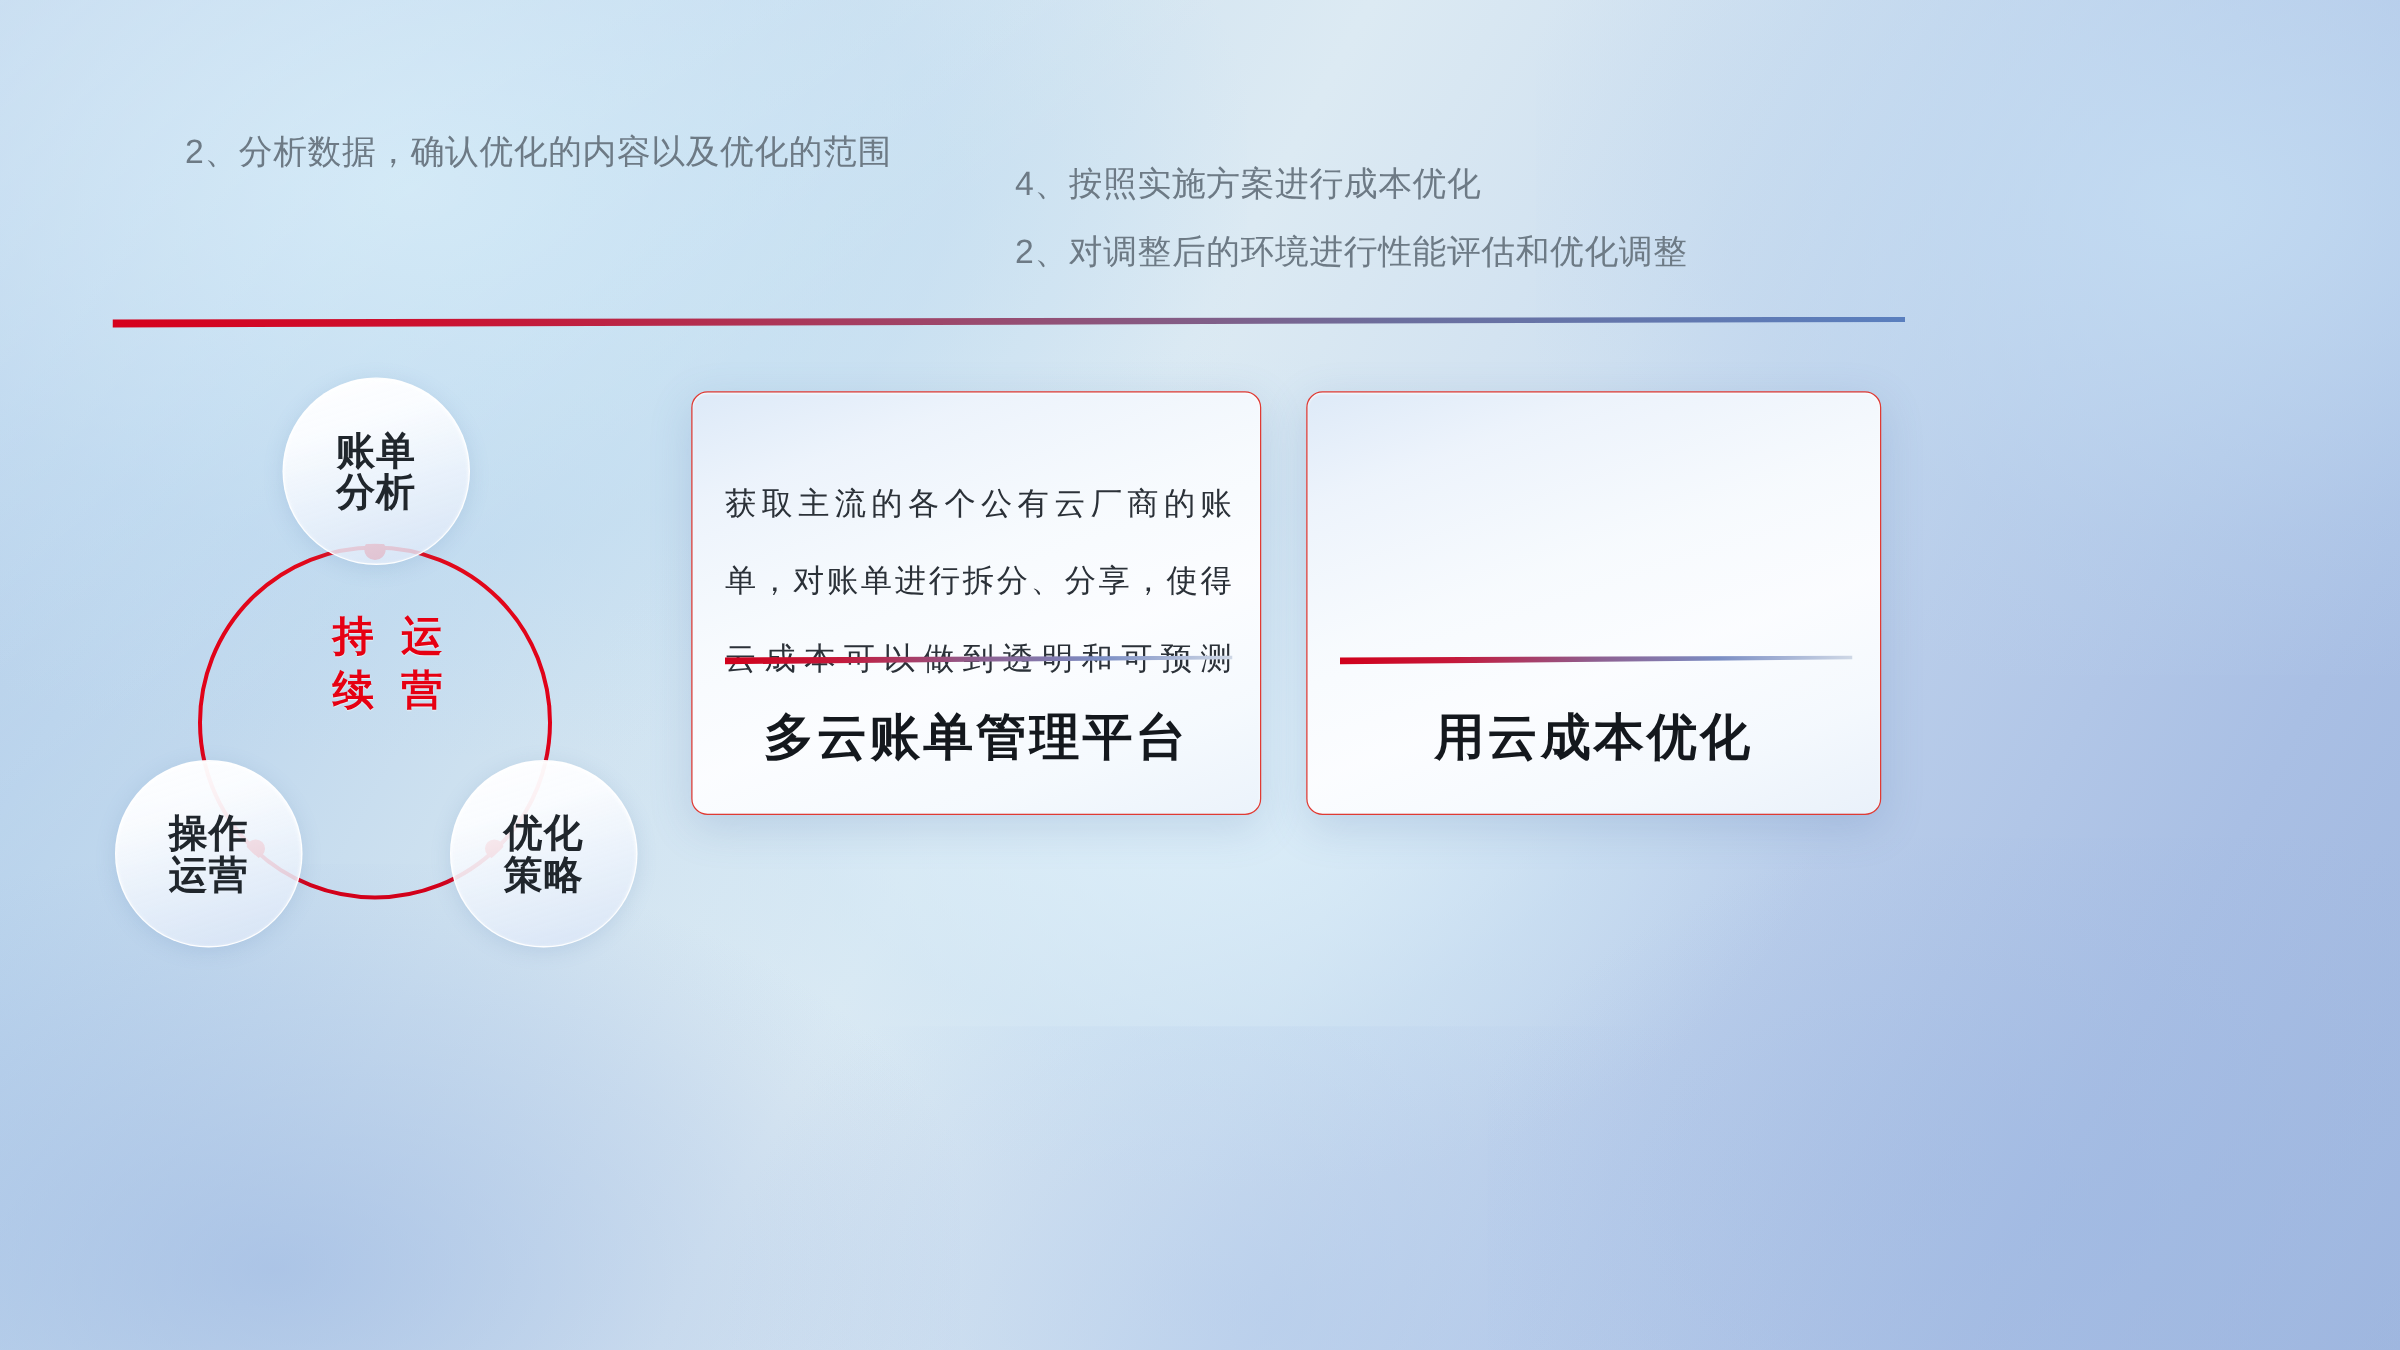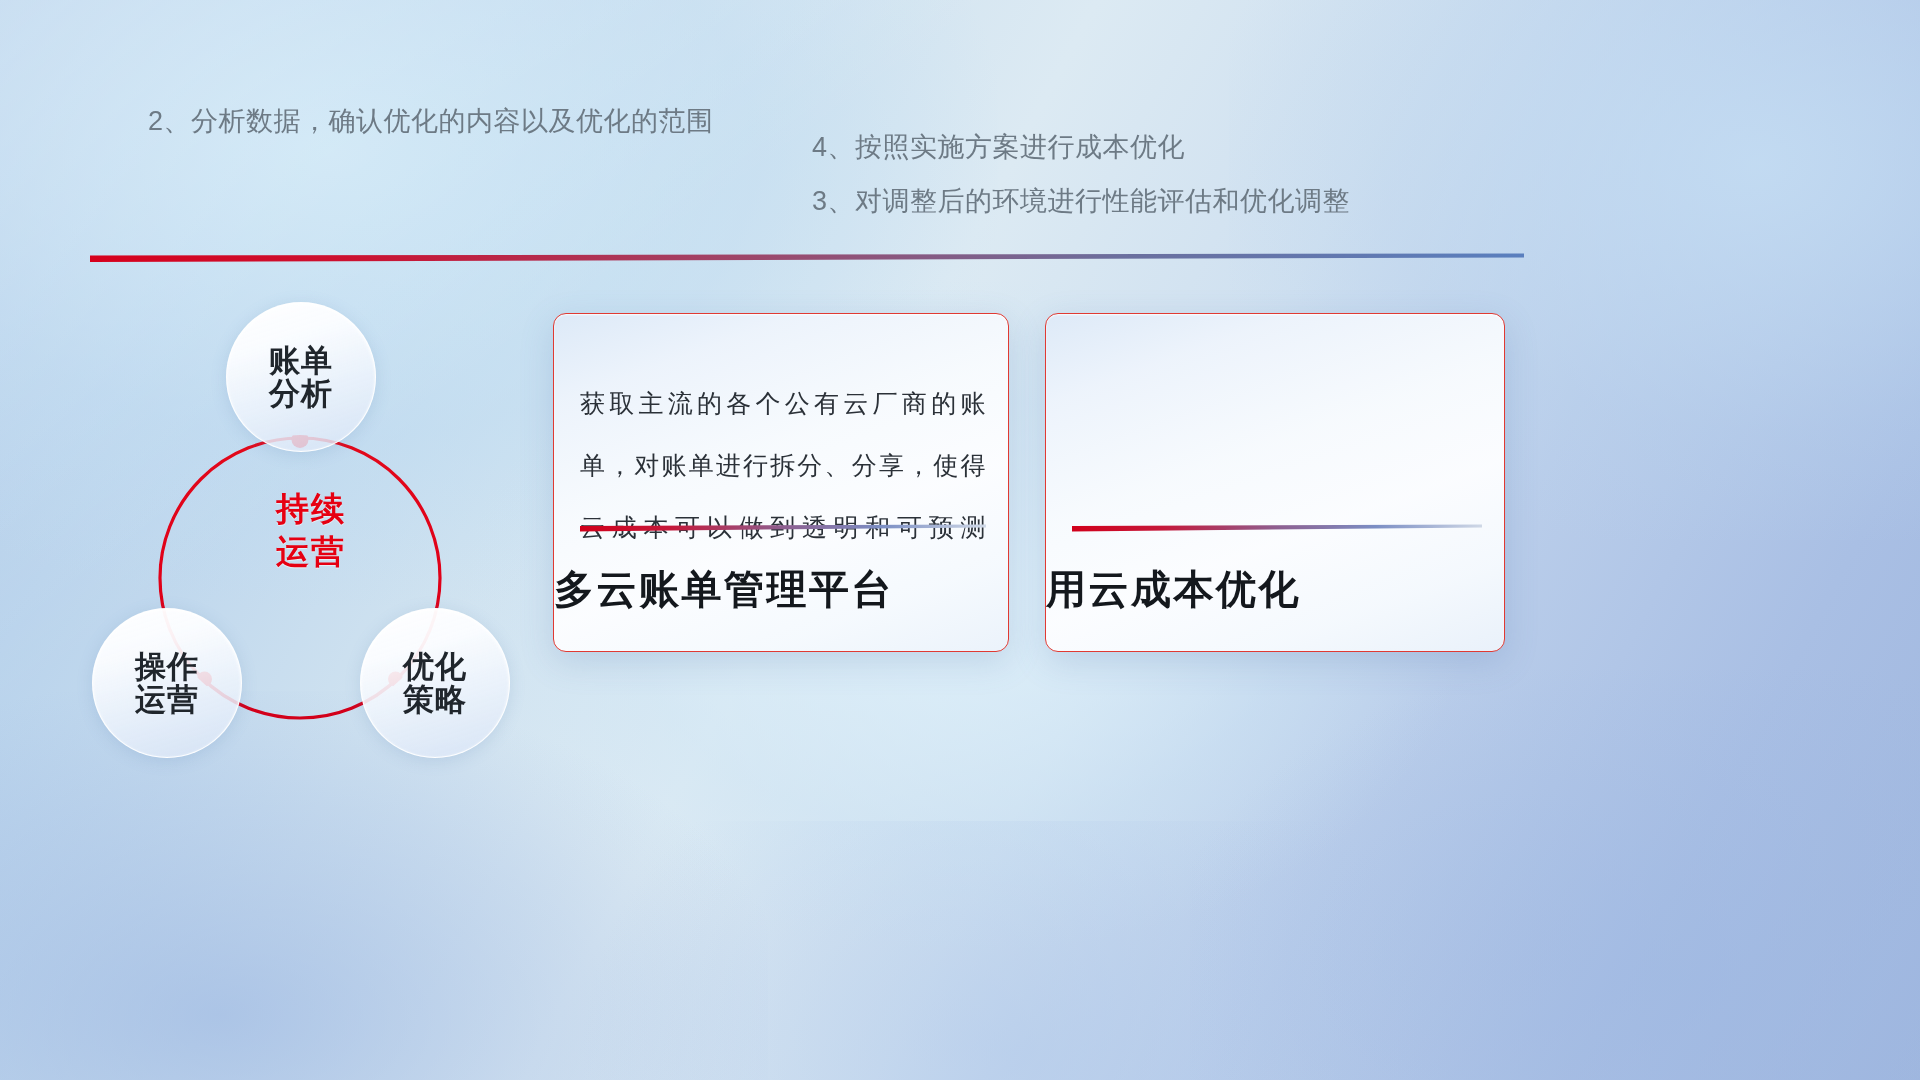--- a/index.html
+++ b/index.html
@@ -100,21 +100,21 @@
   }
   #circle-top    { left:156px; top:22px;  width:150px; height:150px; z-index:4; }
   #circle-left   { left:22px;  top:328px; width:150px; height:150px; z-index:4; }
   #circle-right  { left:290px; top:328px; width:150px; height:150px; z-index:4;justify-content:center; }
   #big-ring {
     left:87px; top:155px; width:286px; height:286px; z-index:3;
   }
   #venn-center {
     position:absolute; z-index:5;
     left:186px; top:195px; width:110px; height:110px;
-    display:flex; flex-direction:column; align-items:center; justify-content:center;
+    display:flex; flex-direction:row; align-items:center; justify-content:center;
   }
   #venn-center .lbl {
     color:#e60012;
     font-weight:800;
     font-size:33px;
     line-height:43px;
     letter-spacing:2px;
     text-align:center;
     text-shadow:0 1px 1px rgba(255,255,255,.6);
   }
@@ -150,20 +150,21 @@
     letter-spacing:.6px;
     text-align:justify;
     text-align-last:justify;
     font-weight:400;
   }
   .card-accent {
     position:absolute; left:26px; right:24px; bottom:118px; height:9px;
   }
   .card-title {
     position:absolute; left:0; right:0; bottom:34px;
+    text-align:center;
     color:#14181d;
     font-weight:800;
     font-size:40px;
     letter-spacing:2.5px;
   }
 </style>
 </head>
 <body>
 
 <div id="bg">
@@ -178,21 +179,21 @@
 </div>
 
 <div id="steps">
 
   <div class="step-col left">
     <div class="step-line">2、分析数据，确认优化的内容以及优化的范围</div>
   </div>
 
   <div class="step-col right">
     <div class="step-line">4、按照实施方案进行成本优化</div>
-    <div class="step-line">3、对调整后的环境进行性能评估和优化调整</div>
+    <div class="step-line">2、对调整后的环境进行性能评估和优化调整</div>
   </div>
 
 </div>
 
 <svg id="divider" viewBox="0 0 1434 12" preserveAspectRatio="none">
   <defs>
     <linearGradient id="divGrad" x1="0" y1="0" x2="1" y2="0">
       <stop offset="0" stop-color="#d6001c"></stop>
       <stop offset="0.18" stop-color="#cc1130"></stop>
       <stop offset="0.48" stop-color="#9a4a6e"></stop>

